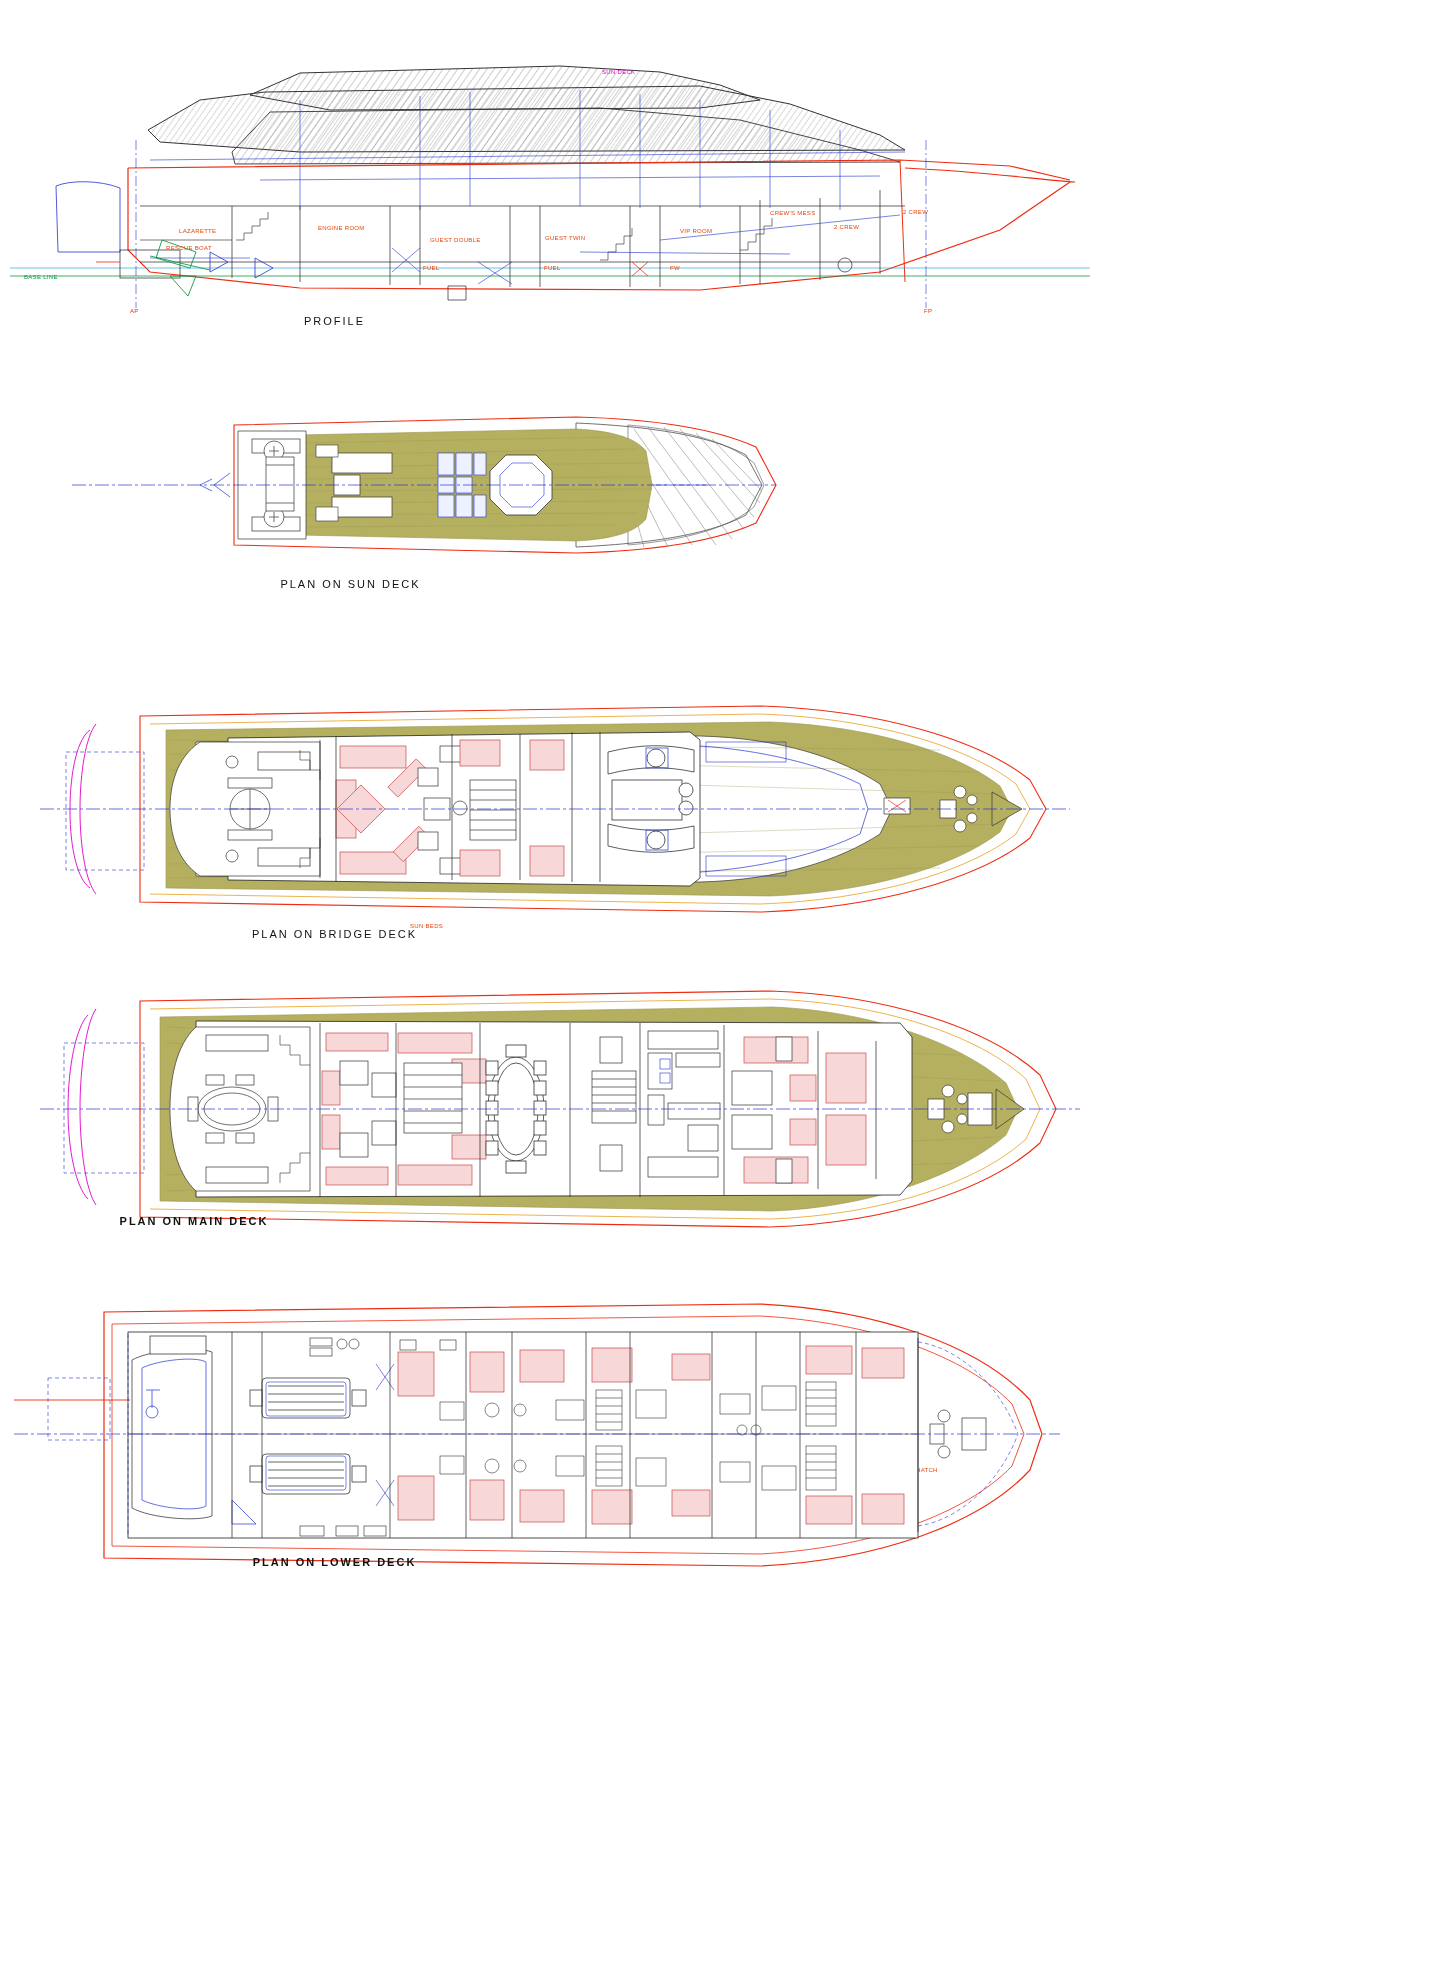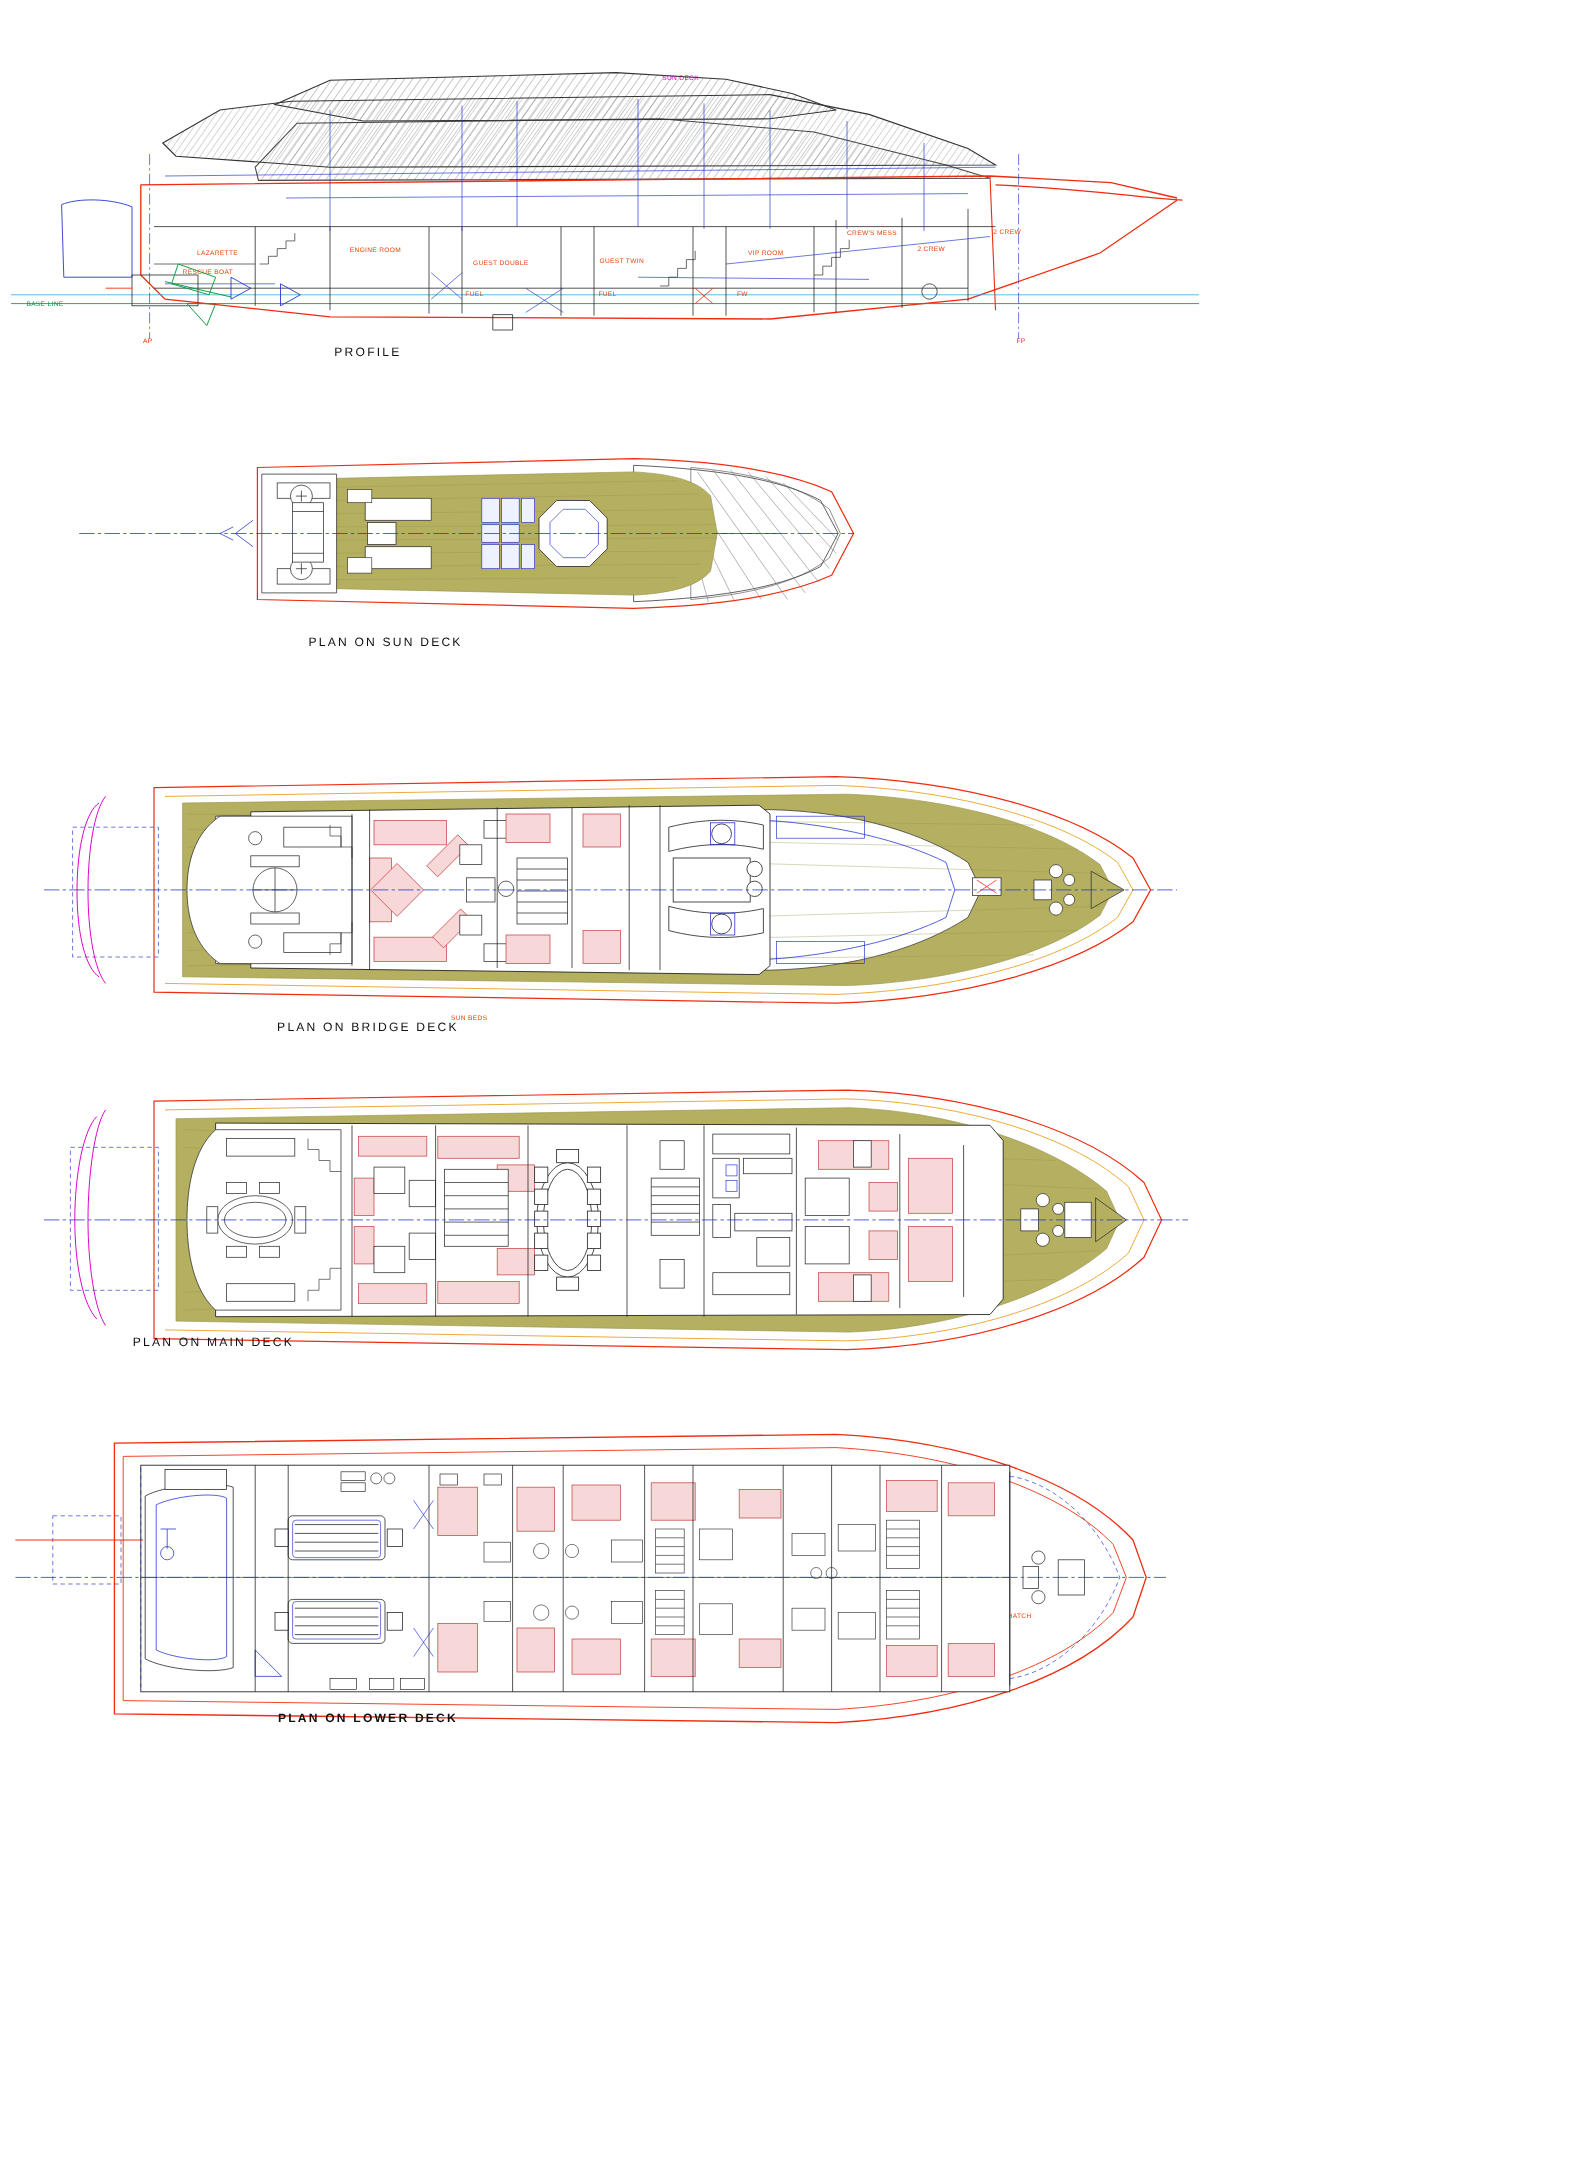--- a/index.html
+++ b/index.html
@@ -338,21 +338,21 @@
     <div class="lbl" style="left:740px;top:728px;">STORE</div>
     <div class="lbl" style="left:726px;top:735px;">TENDER GARAGE</div>
     <div class="lbl" style="left:740px;top:826px;">STORE</div>
     <div class="lbl" style="left:726px;top:833px;">TENDER GARAGE</div>
     <div class="lbl" style="left:916px;top:787px;">HATCH</div>
     <div class="lbl" style="left:308px;top:720px;">BAR</div>
     <div class="lbl" style="left:244px;top:762px;">TABLE</div>
     <div class="caption" style="left:-380px;top:248px;">PLAN ON BRIDGE DECK</div>
   </div>
 
-  <div class="view" style="left:0;top:975px;width:1148px;height:270px;">
+  <div class="view" style="left:0;top:975px;width:1148px;height:270px;font-weight:bold;">
     <svg width="1429" height="270">
       <g fill="none">
         <path d="M88,40 C76,52 68,92 68,134 C68,176 76,212 88,224" stroke="#e000c8" stroke-width="0.9"></path>
         <path d="M96,34 C86,48 80,94 80,134 C80,174 86,216 96,230" stroke="#e000c8" stroke-width="0.9"></path>
         <rect x="64" y="68" width="80" height="130" stroke="#2233cc" stroke-width="0.6" stroke-dasharray="4,3"></rect>
 
         <path d="M140,26 L770,16 C890,20 990,54 1040,100 L1056,134 L1040,168 C990,214 890,248 770,252 L140,242 Z" stroke="#ef2b10" stroke-width="1.1"></path>
         <path d="M150,34 L770,24 C882,28 978,60 1026,104 L1040,134 L1026,164 C978,208 882,240 770,244 L150,234" stroke="#e8a020" stroke-width="0.8"></path>
         <path d="M160,42 L772,32 C876,36 962,70 1006,108 L1018,134 L1006,160 C962,198 876,232 772,236 L160,226 Z" fill="#b5b060" stroke="#9a9450" stroke-width="0.6"></path>
         <g stroke="#9a9450" stroke-width="0.35">

